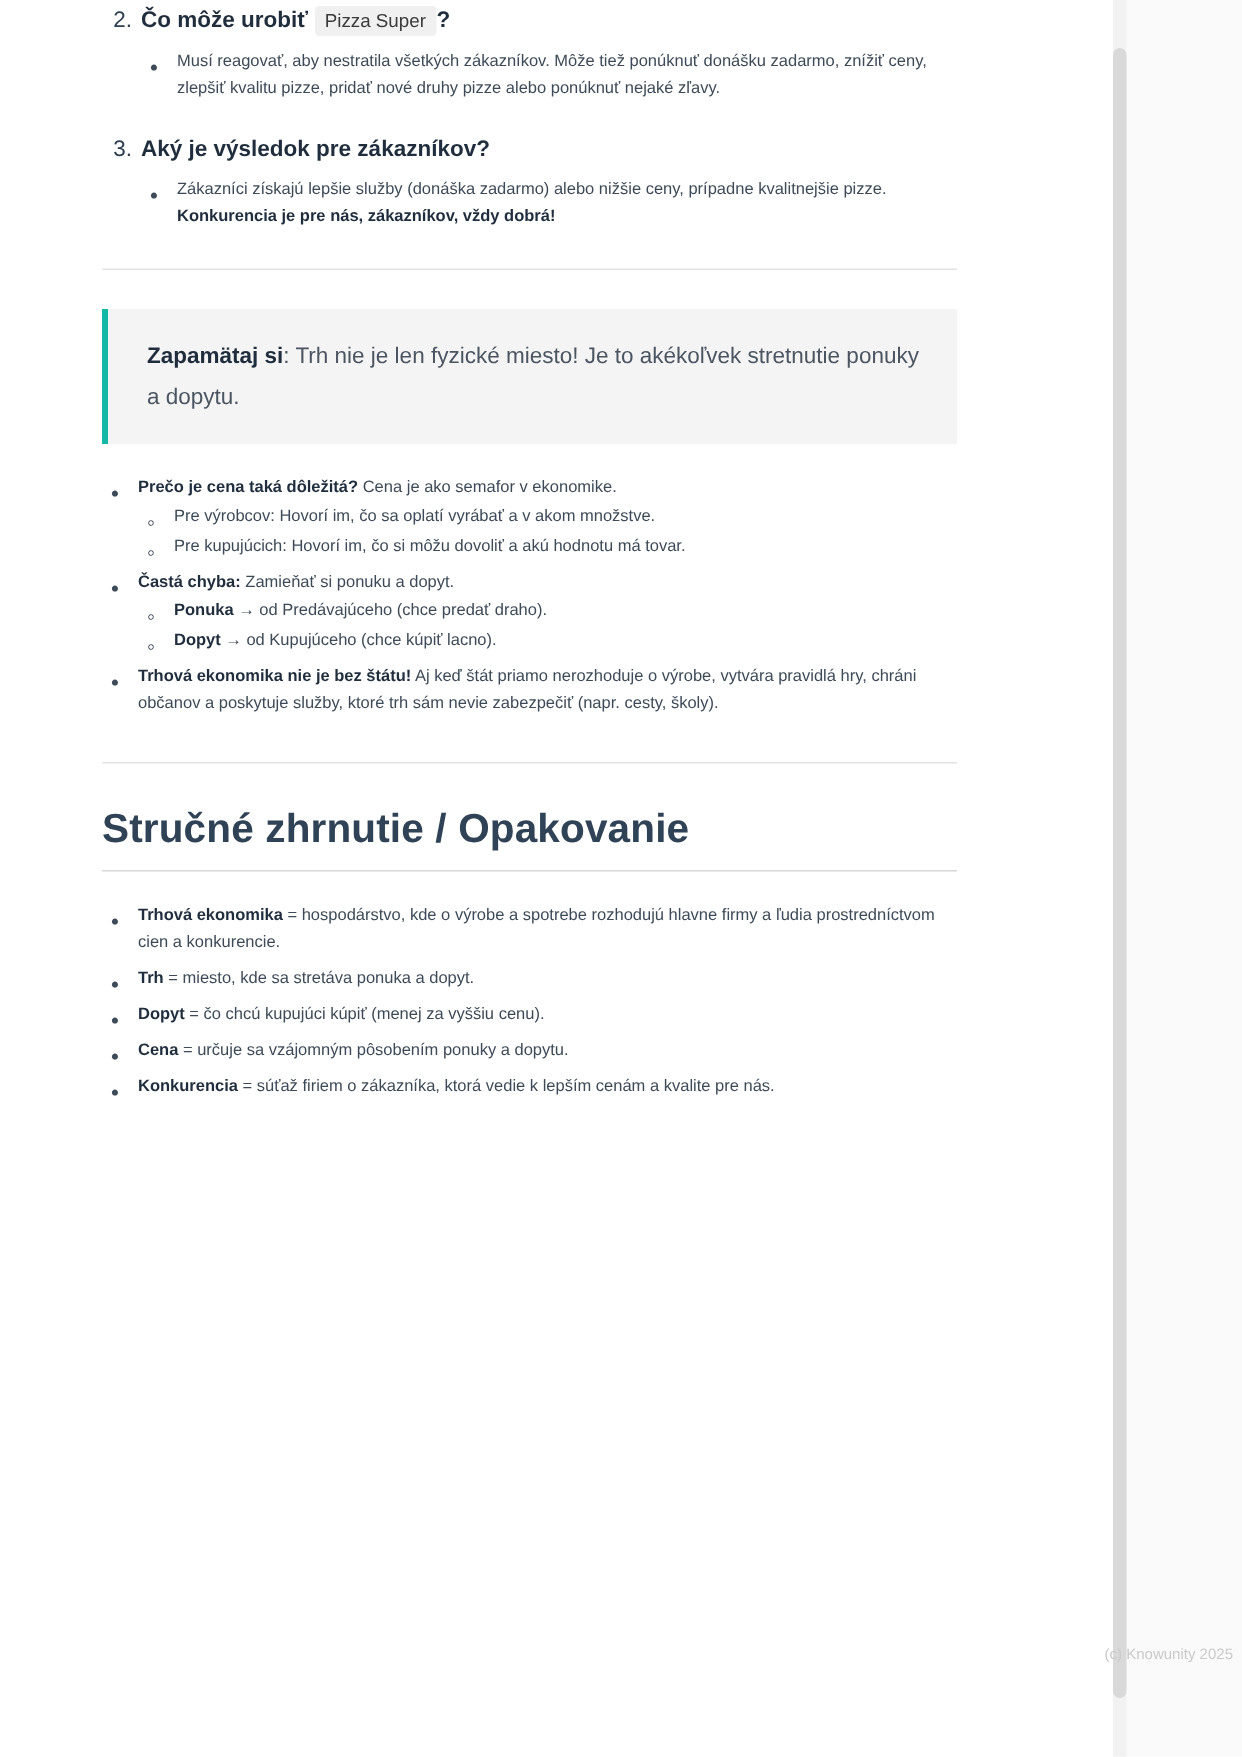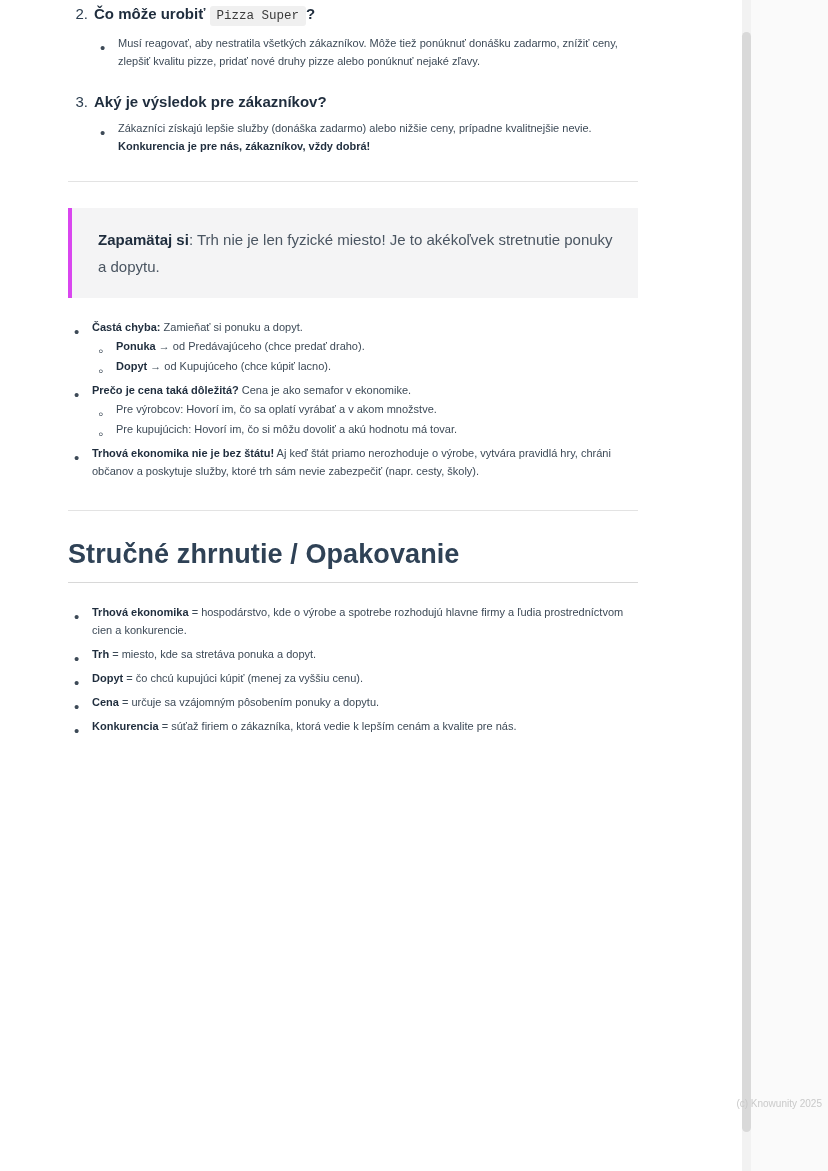--- a/index.html
+++ b/index.html
@@ -49,21 +49,21 @@
     line-height: 27px;
     color: #2c3e50;
   }
   .q-title {
     font-size: 15px;
     line-height: 27px;
     font-weight: bold;
     color: #1f2d3d;
   }
   code.inline {
-    font-family: Liberation Mono, monospace;
+    font-family: Liberation Sans, sans-serif;
     font-size: 12.5px;
     background: #f0f0f0;
     border-radius: 3px;
     padding: 3px 7px;
     color: #3a3a3a;
     font-weight: normal;
     white-space: nowrap;
   }
 
   ul.bullets {
@@ -106,21 +106,21 @@
     color: #2f4256;
     margin: 28px 0 0 0;
     padding: 0 0 12px 0;
     border-bottom: 1px solid #d8d8d8;
     letter-spacing: 0.1px;
   }
 
   .callout {
     margin: 26px 0 0 0;
     background: #f4f4f5;
-    border-left: 4px solid #d946ef;
+    border-left: 4px solid #14b8a6;
     padding: 18px 22px 18px 26px;
     font-size: 15px;
     line-height: 27px;
     color: #4a5561;
   }
 
   .list-block { margin-top: 20px; }
   .list-block > ul.bullets > li { margin-bottom: 6px; }
   ul.bullets ul.bullets { margin-top: 1px; margin-bottom: 2px; }
 
@@ -179,46 +179,46 @@
           <li>Musí reagovať, aby nestratila všetkých zákazníkov. Môže tiež ponúknuť donášku zadarmo, znížiť ceny, zlepšiť kvalitu pizze, pridať nové druhy pizze alebo ponúknuť nejaké zľavy.</li>
         </ul>
       </li>
 
       <li style="margin-top:18px;">
         <span class="marker">3.</span>
         <div class="q-title">
           <span>Aký je výsledok pre zákazníkov?</span>
         </div>
         <ul class="bullets">
-          <li><span>Zákazníci získajú lepšie služby (donáška zadarmo) alebo nižšie ceny, prípadne kvalitnejšie nevie. </span><b>Konkurencia je pre nás, zákazníkov, vždy dobrá!</b></li>
+          <li><span>Zákazníci získajú lepšie služby (donáška zadarmo) alebo nižšie ceny, prípadne kvalitnejšie pizze. </span><b>Konkurencia je pre nás, zákazníkov, vždy dobrá!</b></li>
         </ul>
       </li>
     </ol>
 
     <hr class="sep">
 
 
     <div class="callout">
       <b>Zapamätaj si</b><span>: Trh nie je len fyzické miesto! Je to akékoľvek stretnutie ponuky a dopytu.</span>
     </div>
 
     <div class="list-block">
       <ul class="bullets">
+        <li>
+          <b>Prečo je cena taká dôležitá?</b><span> Cena je ako semafor v ekonomike.</span>
+          <ul class="bullets circle">
+            <li><span>Pre výrobcov: Hovorí im, čo sa oplatí vyrábať a v akom množstve.</span></li>
+            <li><span>Pre kupujúcich: Hovorí im, čo si môžu dovoliť a akú hodnotu má tovar.</span></li>
+          </ul>
+        </li>
         <li>
           <b>Častá chyba:</b><span> Zamieňať si ponuku a dopyt.</span>
           <ul class="bullets circle">
             <li><b>Ponuka</b><span> → od Predávajúceho (chce predať draho).</span></li>
             <li><b>Dopyt</b><span> → od Kupujúceho (chce kúpiť lacno).</span></li>
-          </ul>
-        </li>
-        <li>
-          <b>Prečo je cena taká dôležitá?</b><span> Cena je ako semafor v ekonomike.</span>
-          <ul class="bullets circle">
-            <li><span>Pre výrobcov: Hovorí im, čo sa oplatí vyrábať a v akom množstve.</span></li>
-            <li><span>Pre kupujúcich: Hovorí im, čo si môžu dovoliť a akú hodnotu má tovar.</span></li>
           </ul>
         </li>
         <li>
           <b>Trhová ekonomika nie je bez štátu!</b><span> Aj keď štát priamo nerozhoduje o výrobe, vytvára pravidlá hry, chráni občanov a poskytuje služby, ktoré trh sám nevie zabezpečiť (napr. cesty, školy).</span>
         </li>
       </ul>
     </div>
 
     <hr class="sep" style="margin-top:30px;">
 

